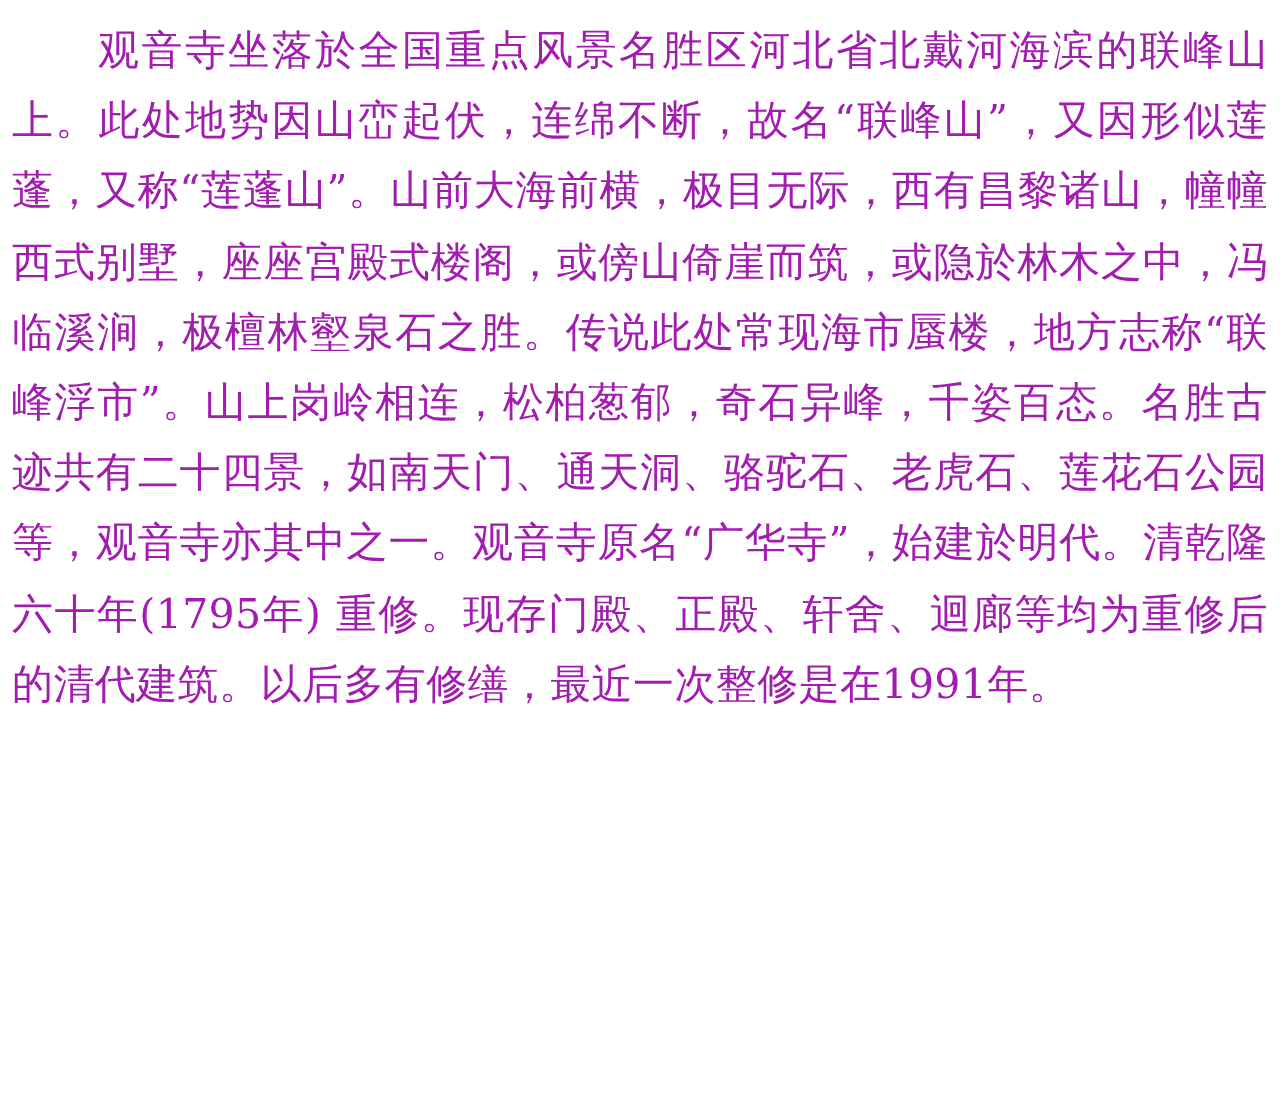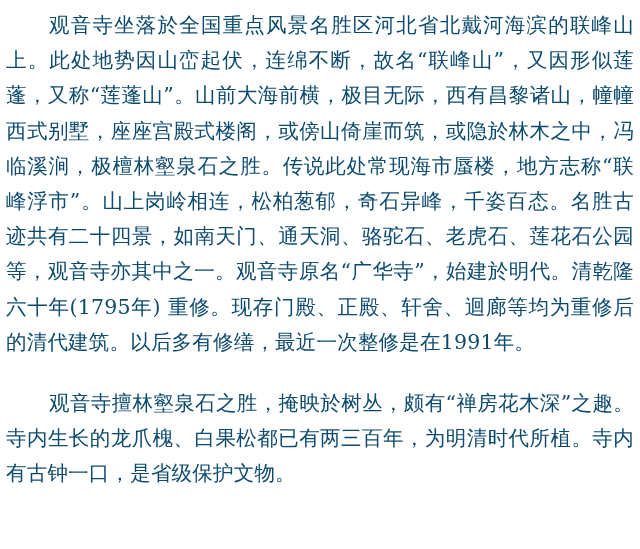--- a/index.html
+++ b/index.html
@@ -21,29 +21,28 @@
     padding: 8px 6px 0 6px;
     background: #ffffff;
   }
   .para {
     font-size: 20.5px;
     line-height: 35.2px;
     text-align: justify;
     text-justify: inter-ideograph;
     letter-spacing: 0.2px;
     margin: 0;
-    color: #0c4a6e;
+    color: #a21caf;
   }
   .para.indent {
     text-indent: 2.1em;
   }
   .spacer {
     height: 26px;
   }
 </style>
 </head>
 <body>
 
 <div class="page">
   <p class="para indent">观音寺坐落於全国重点风景名胜区河北省北戴河海滨的联峰山上。此处地势因山峦起伏，连绵不断，故名“联峰山”，又因形似莲蓬，又称“莲蓬山”。山前大海前横，极目无际，西有昌黎诸山，幢幢西式别墅，座座宫殿式楼阁，或傍山倚崖而筑，或隐於林木之中，冯临溪涧，极檀林壑泉石之胜。传说此处常现海市蜃楼，地方志称“联峰浮市”。山上岗岭相连，松柏葱郁，奇石异峰，千姿百态。名胜古迹共有二十四景，如南天门、通天洞、骆驼石、老虎石、莲花石公园等，观音寺亦其中之一。观音寺原名“广华寺”，始建於明代。清乾隆六十年(1795年) 重修。现存门殿、正殿、轩舍、迴廊等均为重修后的清代建筑。以后多有修缮，最近一次整修是在1991年。</p>
   <div class="spacer"></div>
-  <p class="para indent">观音寺擅林壑泉石之胜，掩映於树丛，颇有“禅房花木深”之趣。寺内生长的龙爪槐、白果松都已有两三百年，为明清时代所植。寺内有古钟一口，是省级保护文物。</p>
 </div>
 
 </body></html>

